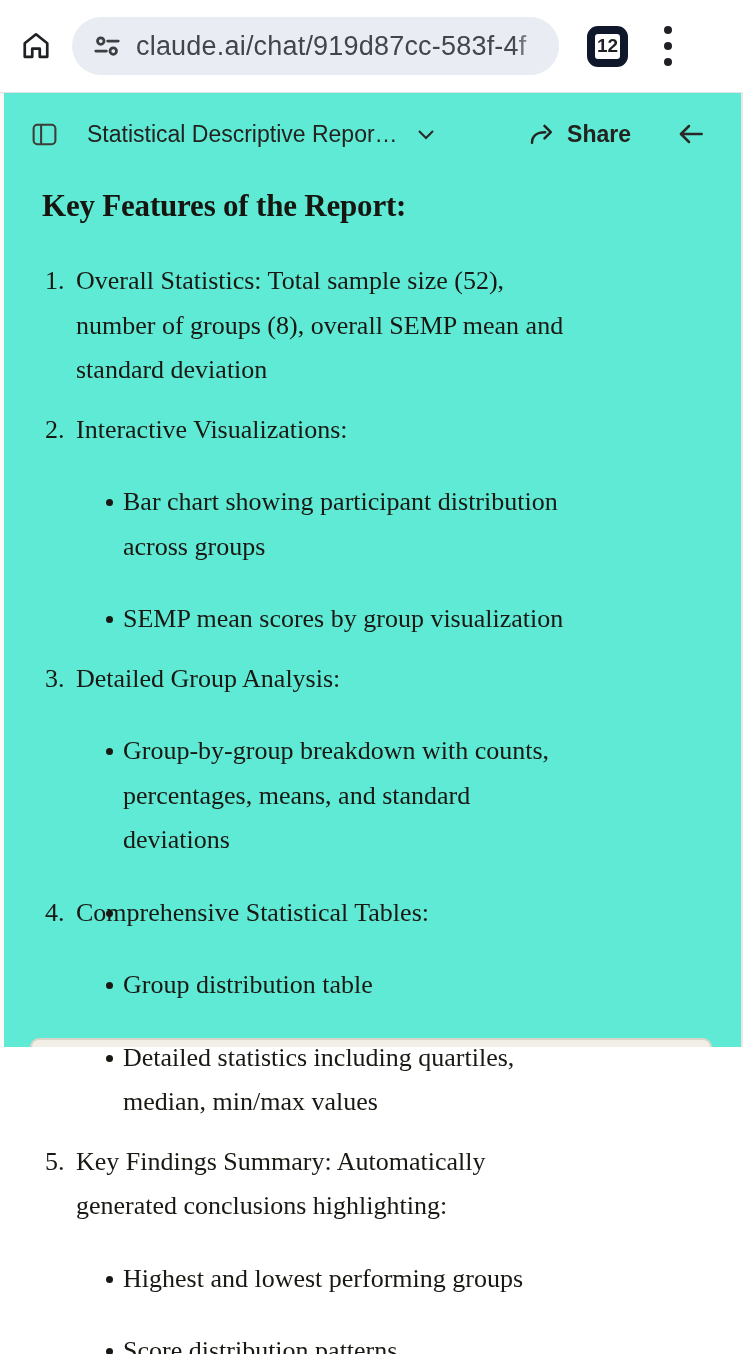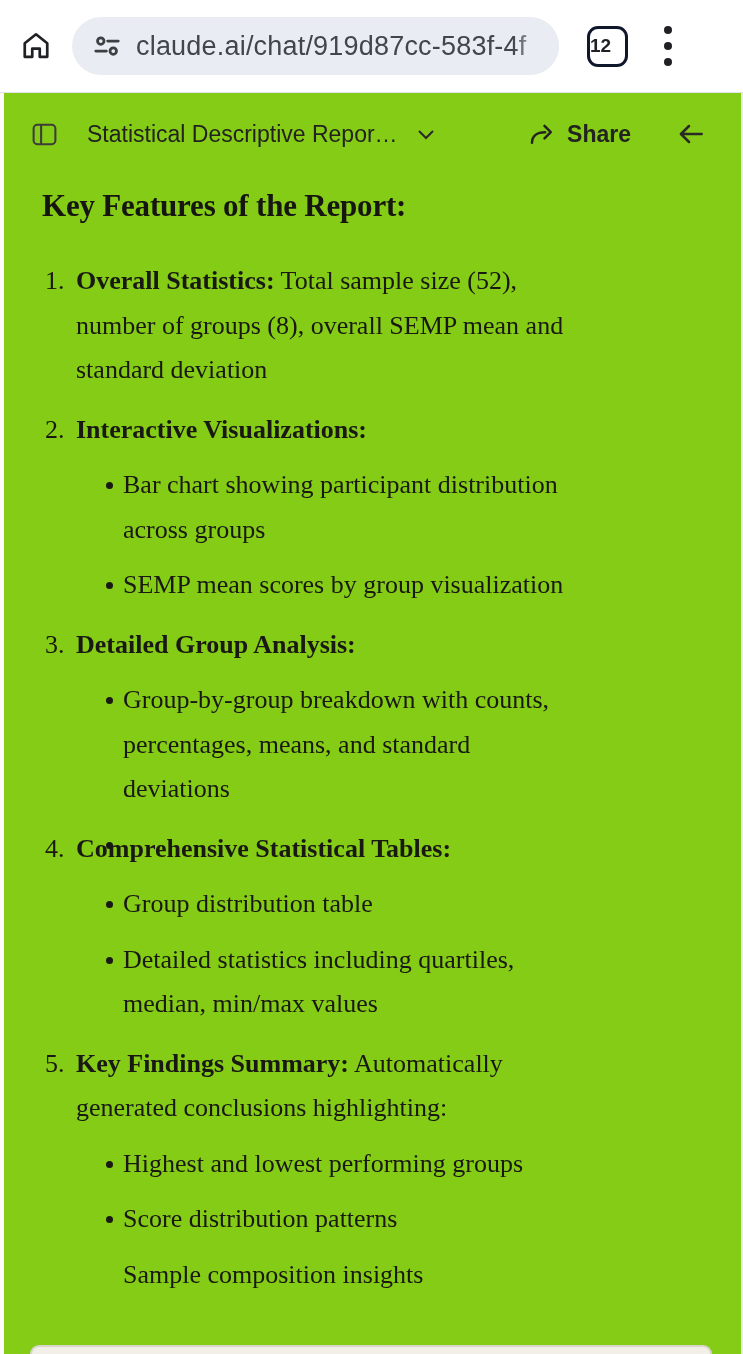--- a/index.html
+++ b/index.html
@@ -20,30 +20,30 @@
     overflow:hidden;
   }
   .site-info-icon{ margin-right:14px; flex:0 0 auto; display:flex; }
   .url-text{
     font-size:27px; color:#42464c; white-space:nowrap; overflow:hidden;
     letter-spacing:0.2px; flex:1;
   }
   .url-fade{ position:absolute; right:0; top:0; bottom:0; width:46px;
     background:linear-gradient(to right, rgba(233,237,243,0), #e9edf3 75%); }
   .tab-switcher{
-    margin-left:28px; width:41px; height:41px; border:3px solid #0f172a;
-    border-radius:11px; display:flex; align-items:center; 
+    margin-left:28px; width:41px; height:41px; border:8px solid #0f172a;
+    border-radius:11px; display:flex; align-items:center; justify-content:center;
     font-size:19px; font-weight:700; color:#1f2125;
   }
   .menu-btn{ margin-left:30px; margin-right:26px; display:flex; flex-direction:column;
     align-items:center; gap:8px; padding:6px; }
   .menu-btn i{ width:8px; height:8px; border-radius:50%; background:#1f2125; display:block; }
 
   
-  .page{ position:relative; width:743px; height:1261px; background:#84cc16; }
+  .page{ position:relative; width:743px; height:954px; background:#5eead4; }
   .edge-left{ position:absolute; left:0; top:0; bottom:0; width:4px; background:#fcfbf9; }
   .edge-right{ position:absolute; right:0; top:0; bottom:0; width:2px; background:#eae8e2; }
 
   .app-header{
     height:82px; display:flex; align-items:center; padding:0 36px 0 30px;
   }
   .panel-toggle{ display:flex; margin-right:28px; }
   .title-dropdown{ display:flex; align-items:center; gap:16px; }
   .doc-title{ font-size:23px; color:#23221f; white-space:nowrap; }
   .header-right{ margin-left:auto; display:flex; align-items:center; }
@@ -57,23 +57,23 @@
     font-family:"Liberation Serif","DejaVu Serif",serif;
     color:#191813;
   }
   .content h2{
     font-size:31px; font-weight:700; line-height:38px; letter-spacing:-0.2px;
     color:#161510; margin-bottom:34px;
   }
   .list-item{ font-size:26px; line-height:44.5px; margin-bottom:15px; }
   .item-row{ position:relative; padding-left:34px; }
   .num{ position:absolute; left:3px; top:0; }
-  .item-text b{ font-weight:700;margin-top:44px; }
+  .item-text b{ font-weight:400;margin-top:44px; }
   .rest{ white-space:pre-line; }
-  .bullet-item{ position:relative; padding-left:81px; margin-top:11px; white-space:pre-line; }
+  .bullet-item{ position:relative; padding-left:81px; margin-top:28px; white-space:pre-line; }
   .bullet-marker{ position:absolute; left:64px; top:19px; width:7px; height:7px;
     border-radius:50%; background:#191813; }
 
   
   .input-sliver{
     position:absolute; bottom:0; left:30px; right:31px; height:9px;
     background:#f1efe8; border:2px solid #d8d5ca; border-bottom:none;
     border-radius:14px 14px 0 0;
   }
 

